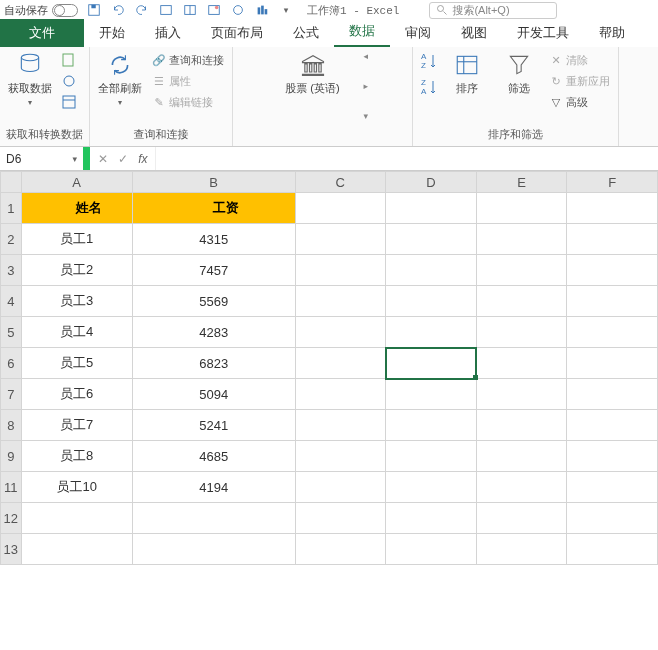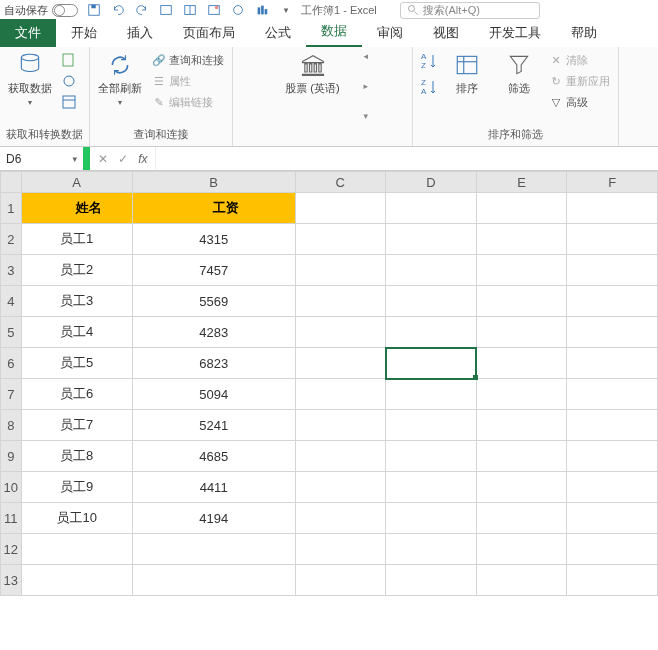--- a/index.html
+++ b/index.html
@@ -5,27 +5,27 @@
 * { box-sizing: border-box; margin: 0; padding: 0; font-family: "Microsoft YaHei", "Segoe UI", sans-serif; }
 body { background: #fff; width: 658px; height: 650px; overflow: hidden; font-size: 12px; color: #333; }
 
 
 .titlebar { height: 20px; background: #fff; display: flex; align-items: center; padding: 0 4px; font-size: 11px; color: #444; }
 .titlebar .autosave { display: flex; align-items: center; gap: 4px; }
 .titlebar .toggle { width: 26px; height: 13px; border: 1px solid #888; border-radius: 7px; position: relative; background: #fff; }
 .titlebar .toggle::after { content:""; position:absolute; width:9px; height:9px; border:1px solid #888; border-radius:50%; left:1px; top:0.5px; background:#fff; }
 .titlebar .qat { display:flex; gap:8px; margin-left:8px; align-items:center; }
 .titlebar .qat span { width:16px; height:16px; display:inline-flex; align-items:center; justify-content:center; color:#3b78b8; }
-.titlebar .title { margin-left: 7px; color:#666; }
-.titlebar .search { margin-left: 23px; display:flex; align-items:center; gap:4px; border:1px solid #ccc; border-radius:3px; padding:1px 6px; color:#888; width:140px; height:17px; }
+.titlebar .title { margin-left: 13px; color:#666;font-family:Liberation Mono, monospace; }
+.titlebar .search { margin-left: 30px; display:flex; align-items:center; gap:4px; border:1px solid #ccc; border-radius:3px; padding:1px 6px; color:#888; width:128px; height:17px; }
 
 
 .ribbon-tabs { height: 27px; background:#fff; display:flex; align-items:flex-end; padding-left:0; font-size:13px; }
 .ribbon-tabs .tab { padding: 5px 15px; color:#333; cursor:default; }
-.ribbon-tabs .tab.file { background:#217346; color:#fff; padding: 5px 15px; }
+.ribbon-tabs .tab.file { background:#217346; color:#fff; padding: 5px 29px; }
 .ribbon-tabs .tab.active { border-bottom: 2px solid #217346; color:#217346; font-weight:500; }
 
 
 .ribbon { height: 100px; border-bottom: 1px solid #ccc; display:flex; background:#fafafa; }
 .rgroup { border-right:1px solid #ddd; display:flex; flex-direction:column; justify-content:space-between; padding:4px 6px 2px; }
 .rgroup .items { display:flex; align-items:flex-start; gap:6px; flex:1; }
 .rgroup .label { text-align:center; font-size:11px; color:#555; padding-bottom:2px; }
 .bigbtn { display:flex; flex-direction:column; align-items:center; width:48px; text-align:center; font-size:11px; gap:2px; color:#444; }
 .bigbtn .ico { width:28px; height:28px; display:flex; align-items:center; justify-content:center; }
 .smallbtns { display:flex; flex-direction:column; gap:3px; font-size:11px; color:#555; }
@@ -373,29 +373,20 @@
         <tr>
           <th class="rowh">9</th>
           <td class="colA">员工8</td>
           <td class="colB">4685</td>
           <td class="colC"></td>
           <td class="colD"></td>
           <td class="colE"></td>
           <td class="colF"></td>
         </tr>
         <tr>
-          <th class="rowh">10</th>
-          <td class="colA">员工9</td>
-          <td class="colB">4411</td>
-          <td class="colC"></td>
-          <td class="colD"></td>
-          <td class="colE"></td>
-          <td class="colF"></td>
-        </tr>
-        <tr>
           <th class="rowh">11</th>
           <td class="colA">员工10</td>
           <td class="colB">4194</td>
           <td class="colC"></td>
           <td class="colD"></td>
           <td class="colE"></td>
           <td class="colF"></td>
         </tr>
         <tr>
           <th class="rowh">12</th>

